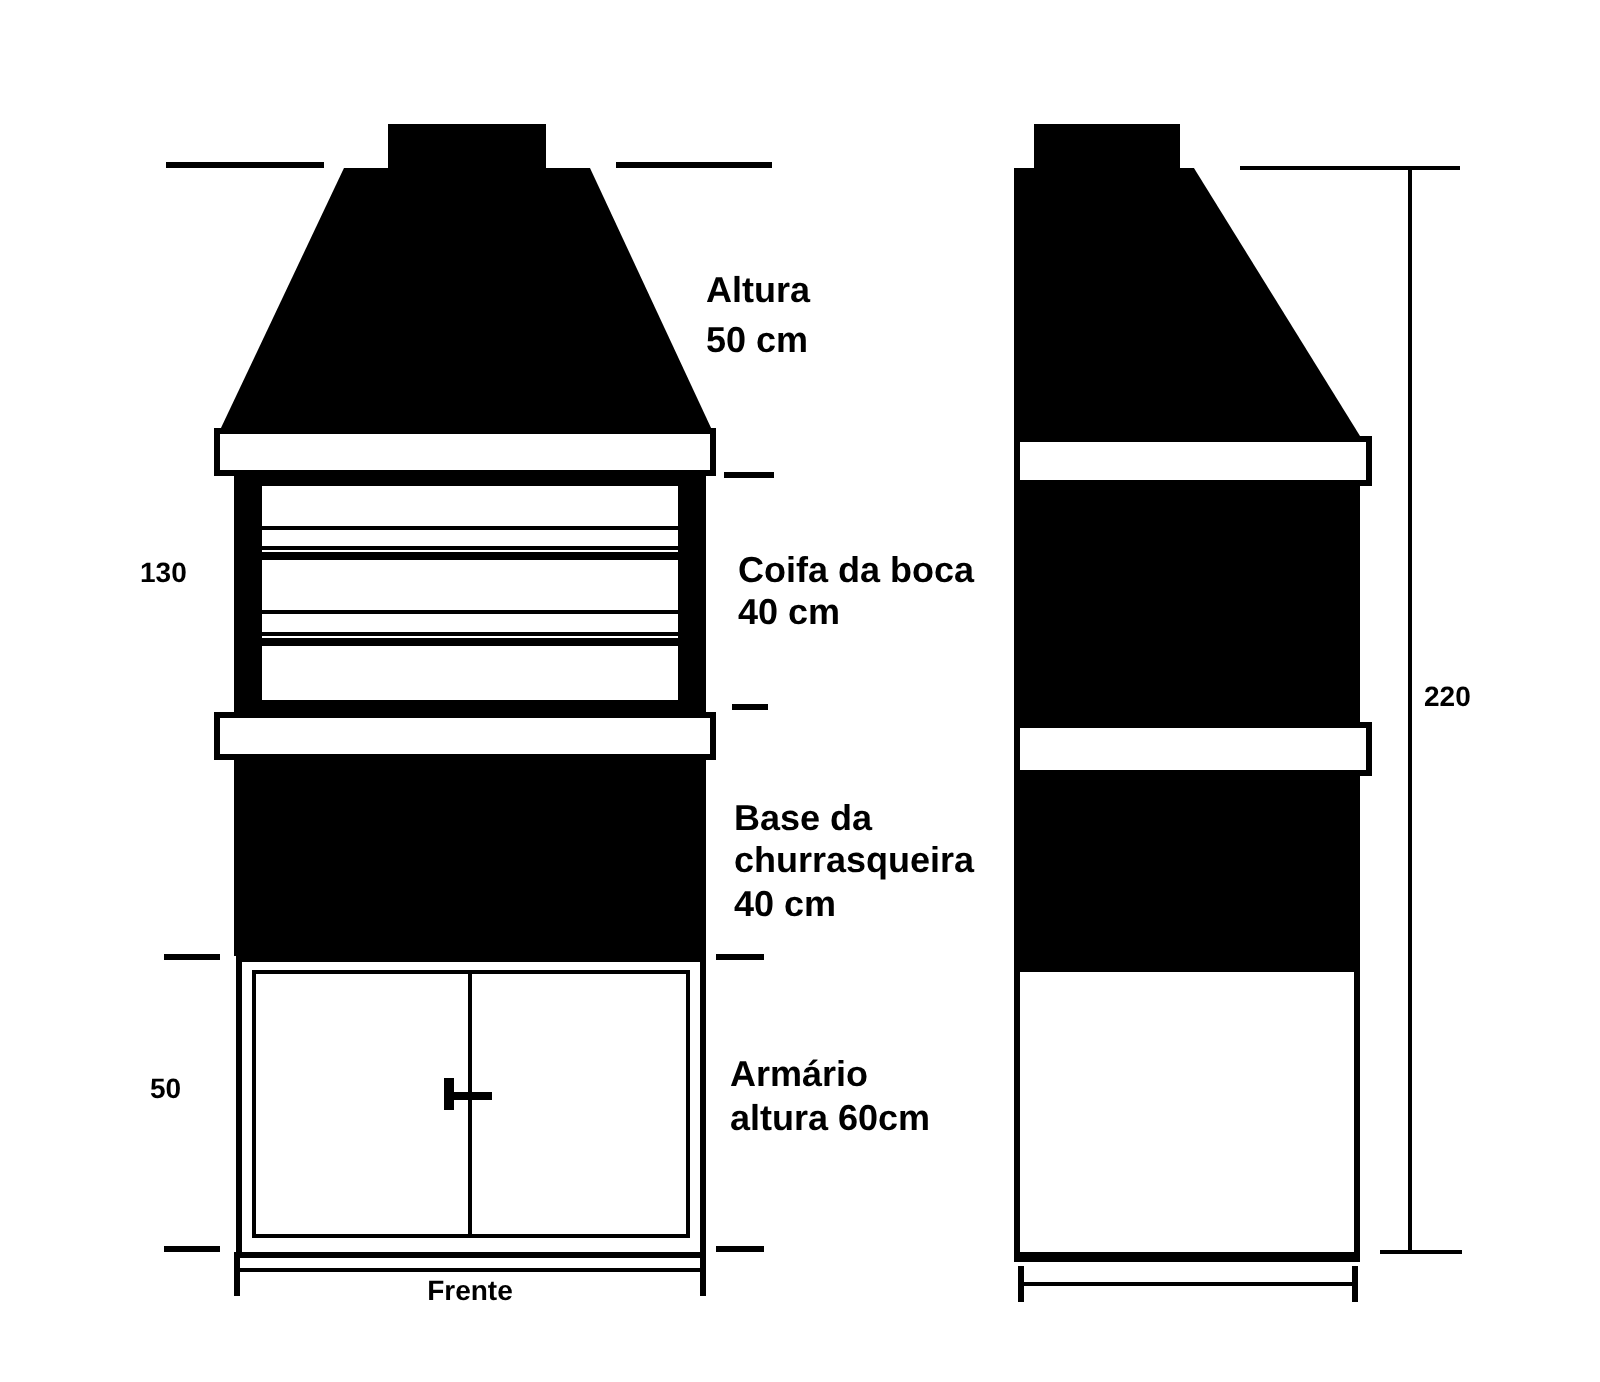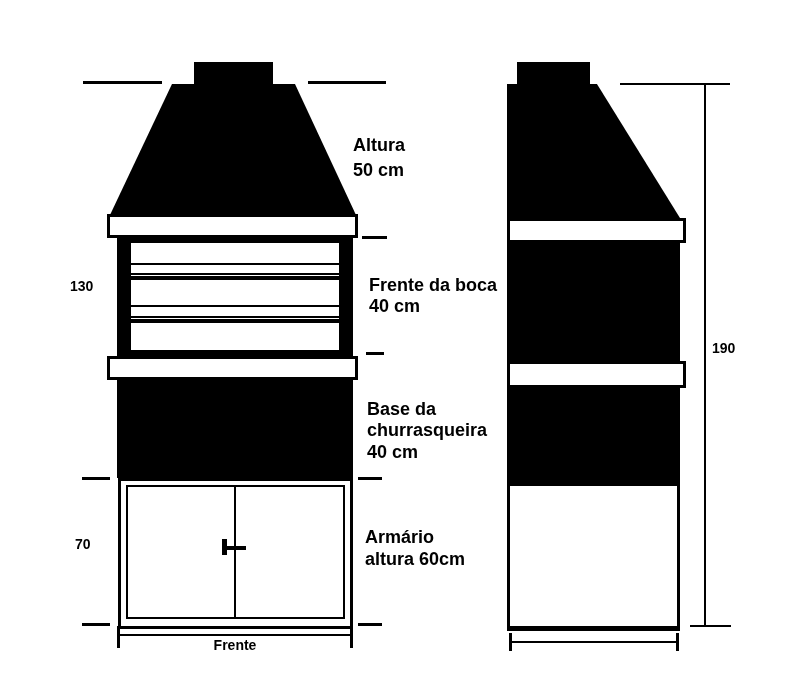--- a/index.html
+++ b/index.html
@@ -143,29 +143,29 @@
   <div class="ink s-lower"></div>
   <div class="s-cab"></div>
 
   <div class="ink pd-line"></div>
   <div class="ink pd-tl"></div>
   <div class="ink pd-tr"></div>
 
   <div class="ink h-line"></div>
   <div class="ink h-tt"></div>
   <div class="ink h-tb"></div>
-  <div class="txt dimtxt h-label">190</div>
+  <div class="txt dimtxt h-label">220</div>
 
   <div class="txt dimtxt d130">130</div>
-  <div class="txt dimtxt d60">70</div>
+  <div class="txt dimtxt d60">50</div>
 
   <div class="txt coifa1">Altura</div>
   <div class="txt coifa2">50 cm</div>
 
-  <div class="txt boca1">Frente da boca</div>
+  <div class="txt boca1">Coifa da boca</div>
   <div class="txt boca2">40 cm</div>
 
   <div class="txt base1">Base da</div>
   <div class="txt base2">churrasqueira</div>
   <div class="txt base3">40 cm</div>
 
   <div class="txt arm1">Armário</div>
   <div class="txt arm2">altura 60cm</div>
 
 </div>

